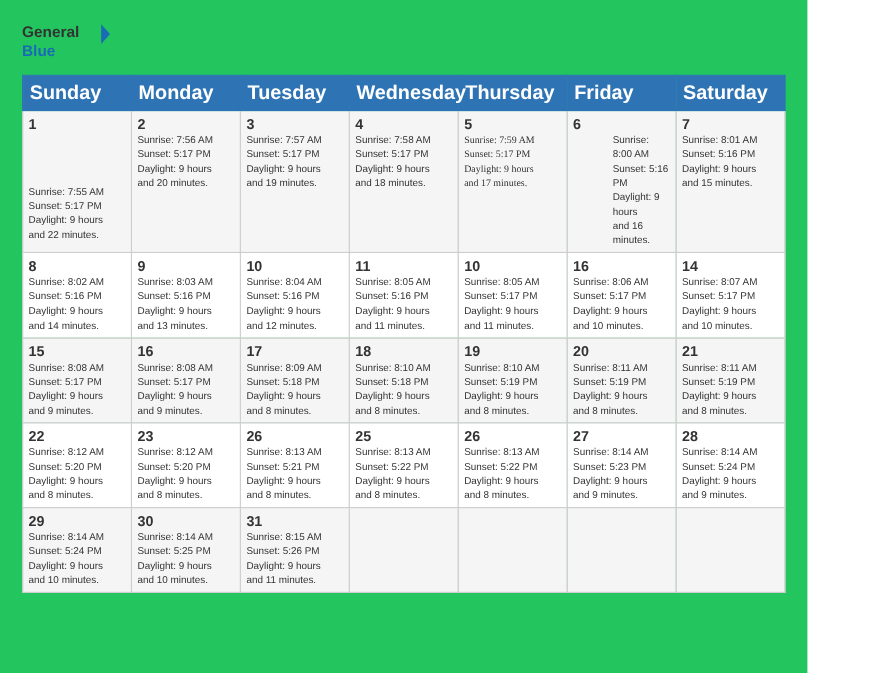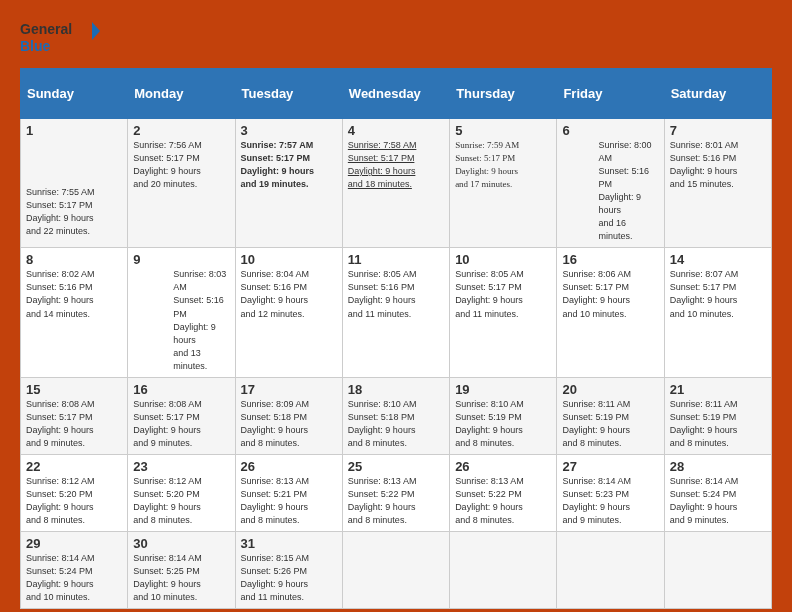--- a/index.html
+++ b/index.html
@@ -4,24 +4,24 @@
   <style>
     * { margin: 0; padding: 0; box-sizing: border-box; }
     body {
       font-family: Arial, sans-serif;
       background: #fff;
       width: 792px;
       height: 612px;
       overflow: hidden;
     }
     .page {
-      width: 792px;
+      width: 734px;
       height: 612px;
       padding: 18px 20px 10px 20px;
-      background: #c2410c;
+      background: #22c55e;
     }
     .header {
       display: flex;
       justify-content: space-between;
       align-items: flex-start;
       margin-bottom: 10px;
     }
     .logo {
       display: flex;
       align-items: center;
@@ -43,22 +43,22 @@
     }
     table {
       width: 100%;
       border-collapse: collapse;
       table-layout: fixed;
     }
     thead tr th {
       background-color: #2e74b5;
       color: #fff;
       text-align: left;
-      padding: 17px 6px;
-      font-size: 13px;
+      padding: 5px 6px;
+      font-size: 18px;
       font-weight: bold;
       border: 1px solid #2e74b5;
     }
     tbody tr td {
       border: 1px solid #ccc;
       vertical-align: top;
       padding: 4px 5px;
       font-size: 9.5px;
       color: #333;
       height: 72px;
@@ -126,28 +126,28 @@
           </td>
           <td>
             <span class="day-num">2</span>
             <div class="day-info" style="white-space: pre-line;">Sunrise: 7:56 AM
 Sunset: 5:17 PM
 Daylight: 9 hours
 and 20 minutes.</div>
           </td>
           <td>
             <span class="day-num">3</span>
-            <div class="day-info" style="white-space: pre-line; font-weight: bold;">Sunrise: 7:57 AM
+            <div class="day-info" style="white-space: pre-line;">Sunrise: 7:57 AM
 Sunset: 5:17 PM
 Daylight: 9 hours
 and 19 minutes.</div>
           </td>
           <td>
             <span class="day-num">4</span>
-            <div class="day-info" style="white-space: pre-line; text-decoration: underline;">Sunrise: 7:58 AM
+            <div class="day-info" style="white-space: pre-line;">Sunrise: 7:58 AM
 Sunset: 5:17 PM
 Daylight: 9 hours
 and 18 minutes.</div>
           </td>
           <td>
             <span class="day-num">5</span>
             <div class="day-info" style="white-space: pre-line; font-family: Liberation Serif, serif;">Sunrise: 7:59 AM
 Sunset: 5:17 PM
 Daylight: 9 hours
 and 17 minutes.</div>
@@ -170,21 +170,21 @@
         <tr>
           <td>
             <span class="day-num">8</span>
             <div class="day-info" style="white-space: pre-line;">Sunrise: 8:02 AM
 Sunset: 5:16 PM
 Daylight: 9 hours
 and 14 minutes.</div>
           </td>
           <td>
             <span class="day-num">9</span>
-            <div class="day-info" style="white-space: pre-line; margin-left: 40px;">Sunrise: 8:03 AM
+            <div class="day-info" style="white-space: pre-line;">Sunrise: 8:03 AM
 Sunset: 5:16 PM
 Daylight: 9 hours
 and 13 minutes.</div>
           </td>
           <td>
             <span class="day-num">10</span>
             <div class="day-info" style="white-space: pre-line;">Sunrise: 8:04 AM
 Sunset: 5:16 PM
 Daylight: 9 hours
 and 12 minutes.</div>

